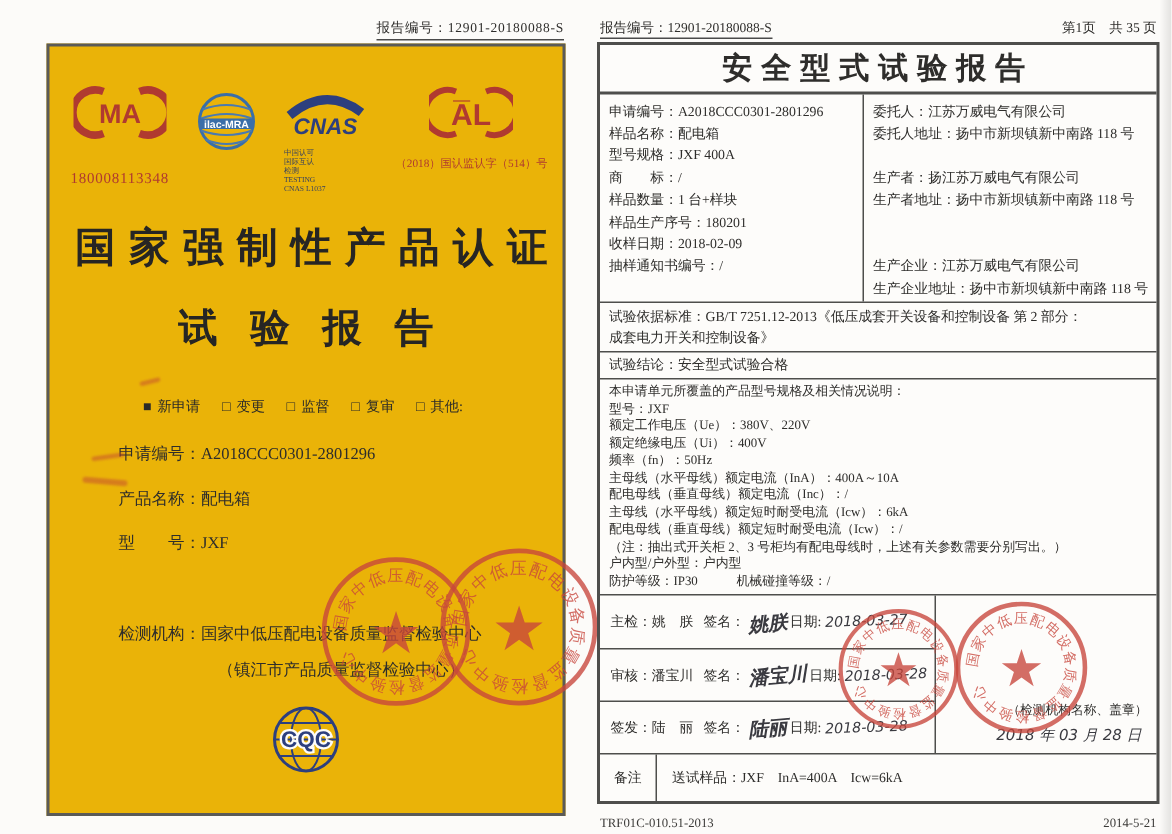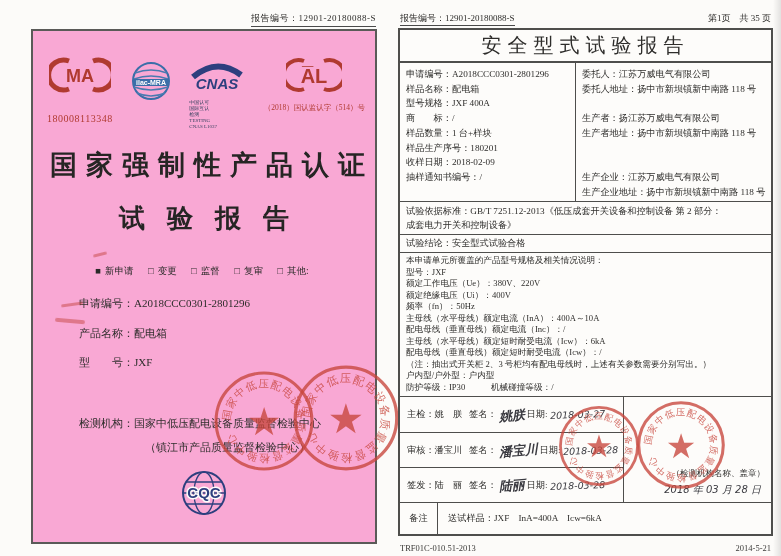--- a/index.html
+++ b/index.html
@@ -8,21 +8,21 @@
     position:relative; background:#fcfbf9; overflow:hidden;
     font-family:"Liberation Serif","DejaVu Serif",serif; color:#2e2d2b;
   }
   body::after { content:""; position:absolute; right:0; top:0; width:8px; height:556px;
     background:linear-gradient(to right,rgba(0,0,0,0),rgba(0,0,0,.10)); pointer-events:none; }
 
   
   .lp { position:absolute; left:28px; top:12px; width:352px; height:538px; }
   .lp-reportno { position:absolute; top:0; right:4px; font-size:9px; letter-spacing:.5px;
     border-bottom:1px solid #4a4a4a; padding-bottom:1px; }
-  .lp-box { position:absolute; top:17px; left:3px; right:3px; bottom:6px; border:2px solid #5a5a58; background:#f9a8d4; }
+  .lp-box { position:absolute; top:17px; left:3px; right:3px; bottom:6px; border:2px solid #5a5a58; background:#eab308; }
   .logo-row { position:absolute; top:26px; left:14px; right:10px; display:flex; align-items:flex-start; justify-content:space-between; }
   .logo-block { text-align:center; }
   .cma-num { color:#b03a30; font-size:10px; margin-top:16px; letter-spacing:.5px; }
   .cnas-wrap { display:flex; align-items:flex-start; gap:3px; }
   .cnas-side { font-size:5px; line-height:6px; color:#37415f; text-align:left; padding-top:4px; }
   .al-caption { color:#b03a30; font-size:7.5px; margin-top:6px; white-space:nowrap; }
   .lp-title1 { position:absolute; top:116px; left:16px; right:0; text-align:center;
     font-size:27px; font-weight:700; letter-spacing:9px; color:#262524; }
   .lp-title2 { position:absolute; top:170px; left:0; right:0; text-align:center;
     font-size:26px; font-weight:700; letter-spacing:22px; text-indent:22px; color:#262524; }
@@ -38,21 +38,21 @@
   
   .seal { position:absolute; opacity:.78; pointer-events:none; }
   .seal svg text { font-family:"Liberation Serif",serif; }
 
   
   .rp { position:absolute; left:398px; top:12px; width:375px; }
   .rp-header { display:flex; justify-content:space-between; font-size:9px; padding:0 2px 2px 2px; }
   .rp-header .u { border-bottom:1px solid #4a4a4a; }
   .rp-box { border:2px solid #4e4e4c; background:#fdfcfa; }
   .rp-title { height:33px; display:flex; align-items:center; justify-content:center;
-    font-size:20px; font-weight:400; letter-spacing:6px; border-bottom:2px solid #4e4e4c; }
+    font-size:20px; font-weight:700; letter-spacing:6px; border-bottom:2px solid #4e4e4c; }
   .rp-info { display:flex; border-bottom:1.5px solid #4e4e4c; }
   .rp-info-l { width:176px; border-right:1.5px solid #4e4e4c; padding:4px 4px 2px 6px; }
   .rp-info-r { flex:1; padding:4px 4px 2px 6px; }
   .iline { font-size:9.2px; line-height:14.7px; min-height:14.7px; white-space:nowrap; }
   .rp-std { border-bottom:1.5px solid #4e4e4c; padding:2px 6px; font-size:9.2px; line-height:14px; }
   .rp-concl { border-bottom:1.5px solid #4e4e4c; padding:2px 6px; font-size:9.2px; line-height:13px; }
   .rp-cover { border-bottom:1.5px solid #4e4e4c; padding:2px 6px 3px 6px; }
   .cline { font-size:8.6px; line-height:11.5px; min-height:11.5px; white-space:nowrap; }
   .rp-sig { display:flex; border-bottom:1.5px solid #4e4e4c; position:relative; }
   .rp-sig-l { width:224px; border-right:1.5px solid #4e4e4c; }

